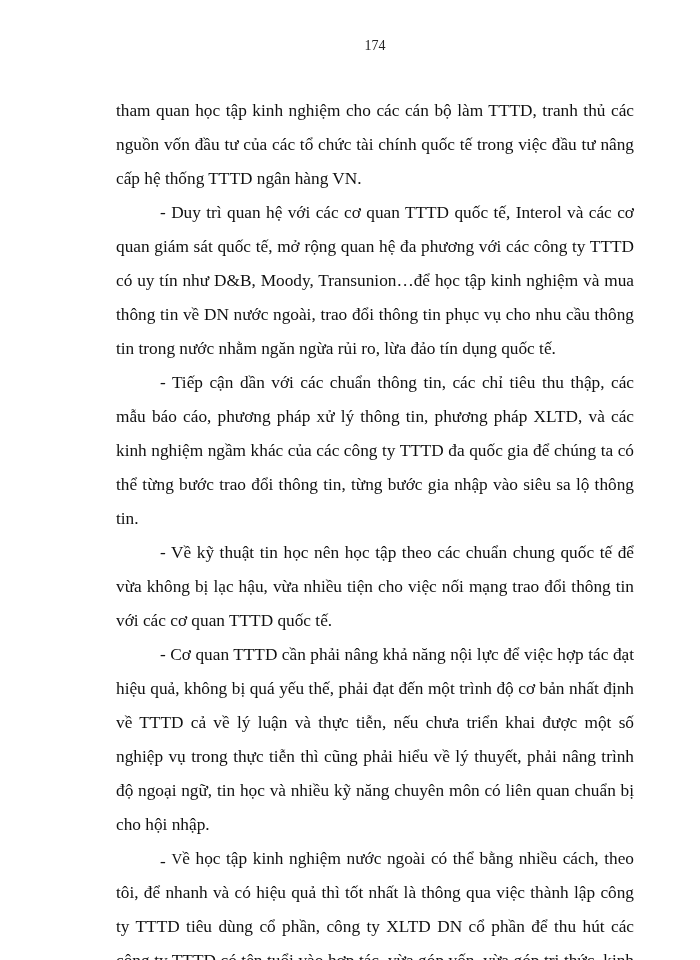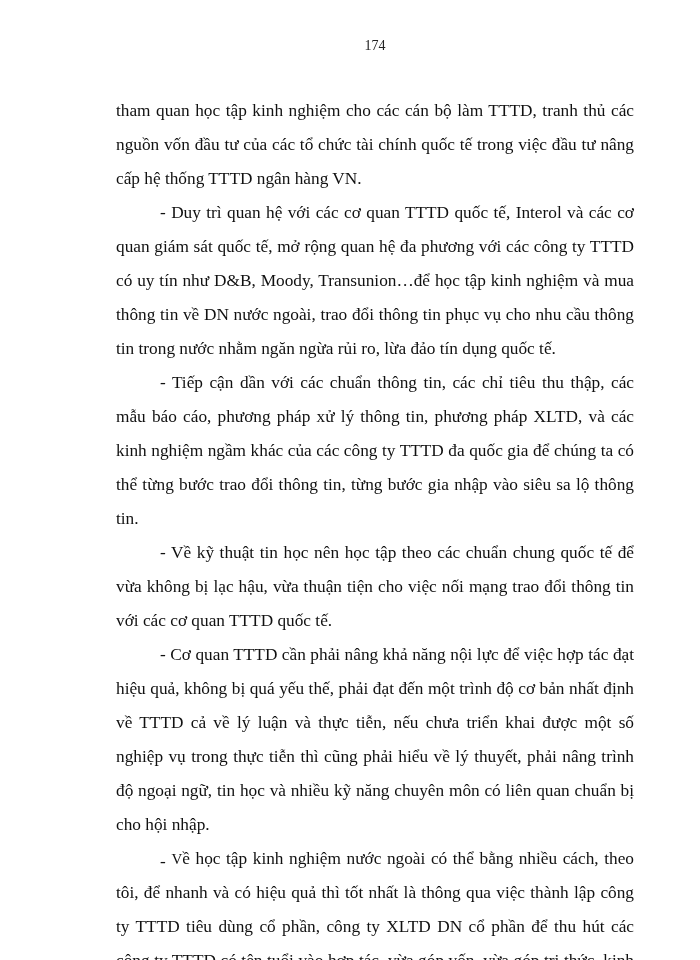--- a/index.html
+++ b/index.html
@@ -50,16 +50,16 @@
   </style>
 </head>
 <body>
 
 <div class="page-number">174</div>
 
 <div class="content">
   <p>tham quan học tập kinh nghiệm cho các cán bộ làm TTTD, tranh thủ các nguồn vốn đầu tư của các tổ chức tài chính quốc tế trong việc đầu tư nâng cấp hệ thống TTTD ngân hàng VN.</p>
   <p class="indent">- Duy trì quan hệ với các cơ quan TTTD quốc tế, Interol và các cơ quan giám sát quốc tế, mở rộng quan hệ đa phương với các công ty TTTD có uy tín như D&amp;B, Moody, Transunion…để học tập kinh nghiệm và mua thông tin về DN nước ngoài, trao đổi thông tin phục vụ cho nhu cầu thông tin trong nước nhằm ngăn ngừa rủi ro, lừa đảo tín dụng quốc tế.</p>
   <p class="indent">- Tiếp cận dần với các chuẩn thông tin, các chỉ tiêu thu thập, các mẫu báo cáo, phương pháp xử lý thông tin, phương pháp XLTD, và các kinh nghiệm ngầm khác của các công ty TTTD đa quốc gia để chúng ta có thể từng bước trao đổi thông tin, từng bước gia nhập vào siêu sa lộ thông tin.</p>
-  <p class="indent">- Về kỹ thuật tin học nên học tập theo các chuẩn chung quốc tế để vừa không bị lạc hậu, vừa thuận tiện cho việc nối mạng trao đổi thông tin với các cơ quan TTTD quốc tế.</p>
+  <p class="indent">- Về kỹ thuật tin học nên học tập theo các chuẩn chung quốc tế để vừa không bị lạc hậu, vừa nhiều tiện cho việc nối mạng trao đổi thông tin với các cơ quan TTTD quốc tế.</p>
   <p class="indent">- Cơ quan TTTD cần phải nâng khả năng nội lực để việc hợp tác đạt hiệu quả, không bị quá yếu thế, phải đạt đến một trình độ cơ bản nhất định về TTTD cả về lý luận và thực tiễn, nếu chưa triển khai được một số nghiệp vụ trong thực tiễn thì cũng phải hiểu về lý thuyết, phải nâng trình độ ngoại ngữ, tin học và nhiều kỹ năng chuyên môn có liên quan chuẩn bị cho hội nhập.</p>
   <p class="indent"><span class="lowered-dash">-</span> <span class="small-v">V</span><span>ề học tập kinh nghiệm nước ngoài có thể bằng nhiều cách, theo tôi, để nhanh và có hiệu quả thì tốt nhất là thông qua việc thành lập công ty TTTD tiêu dùng cổ phần, công ty XLTD DN cổ phần để thu hút các công ty TTTD có tên tuổi vào hợp tác, vừa góp vốn, vừa góp tri thức, kinh nghiệm cùng kinh doanh tại VN.</span></p>
 </div>
 
 </body></html>

